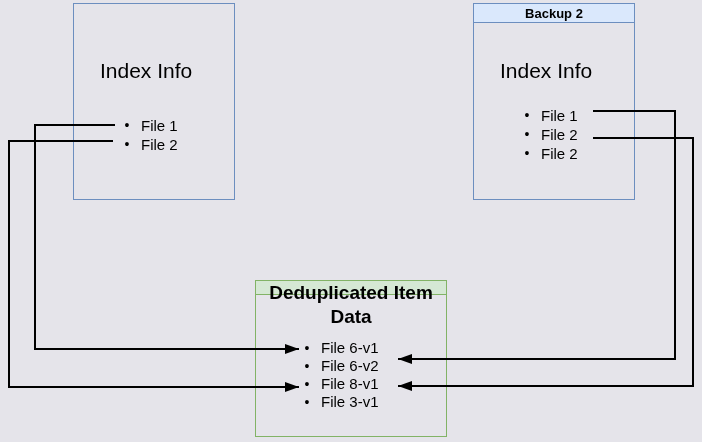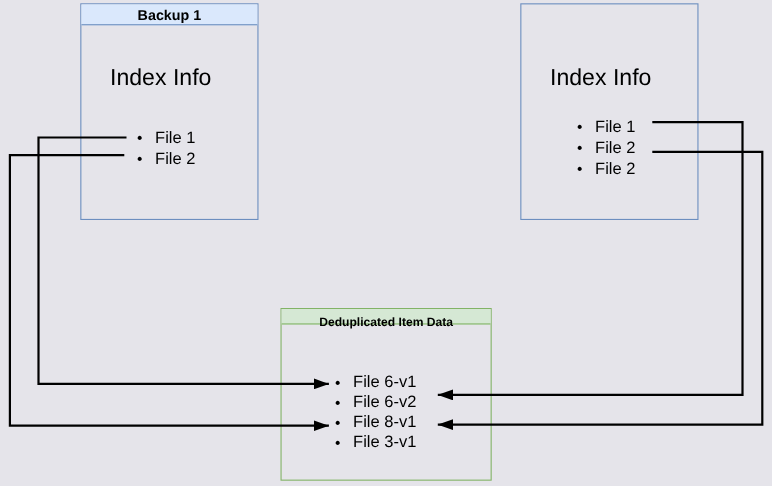--- a/index.html
+++ b/index.html
@@ -18,21 +18,21 @@
   .arrowhead{fill:var(--connector);}
   .box{position:absolute;z-index:1;box-sizing:border-box;background:transparent;}
   .box.blue{border:1.5px solid var(--blue-stroke);}
   .box.green{border:1.5px solid var(--green-stroke);}
   .box-header{
     position:absolute;left:0;top:0;right:0;box-sizing:border-box;
     text-align:center;font-weight:bold;
   }
   .blue .box-header{height:19px;line-height:19px;font-size:13px;
     background:var(--blue-fill);border-bottom:1.5px solid var(--blue-stroke);}
-  .green .box-header{height:14px;line-height:24px;font-size:11px;
+  .green .box-header{height:14px;line-height:24px;font-size:19px;
     background:var(--green-fill);border-bottom:1.5px solid var(--green-stroke);}
   .body-label{position:absolute;font-size:21px;white-space:nowrap;}
   .bullet-list{position:absolute;}
   .bullet-item{display:flex;align-items:center;font-size:15px;white-space:nowrap;}
   .bullet-item .dot{width:14px;text-align:center;margin-right:7px;font-size:14px;}
   .h19 .bullet-item{height:19px;line-height:19px;}
   .h18 .bullet-item{height:18px;line-height:18px;}
 </style>
 </head>
 <body>
@@ -45,35 +45,35 @@
         <path class="arrowhead" d="M0,0 L14,5 L0,10 Z"></path>
       </marker>
     </defs>
     <path class="conn" d="M115,125 H35 V349 H299" marker-end="url(#ah)" aria-label="Backup 1 File 1 to File 1-v1"></path>
     <path class="conn" d="M113,141 H9 V387 H299" marker-end="url(#ah)" aria-label="Backup 1 File 2 to File 2-v1"></path>
     <path class="conn" d="M593,111 H675 V359 H398" marker-end="url(#ah)" aria-label="Backup 2 File 1 to File 1-v2"></path>
     <path class="conn" d="M593,138 H693 V386 H398" marker-end="url(#ah)" aria-label="Backup 2 File 2 to File 2-v1"></path>
   </svg>
 
   <div class="box blue" style="left:73px;top:3px;width:162px;height:197px;">
-    <div class="box-header">Backup 1</div>
     <div class="body-label" style="left:26px;top:55px;">Index Info</div>
     <div class="bullet-list h19" style="left:46px;top:112px;">
       <div class="bullet-item">
         <span class="dot">•</span>
         <span>File 1</span>
       </div>
       <div class="bullet-item">
         <span class="dot">•</span>
         <span>File 2</span>
       </div>
     </div>
   </div>
 
   <div class="box blue" style="left:473px;top:3px;width:162px;height:197px;">
+    <div class="box-header">Backup 2</div>
     <div class="body-label" style="left:26px;top:55px;">Index Info</div>
     <div class="bullet-list h19" style="left:46px;top:102px;">
       <div class="bullet-item">
         <span class="dot">•</span>
         <span>File 1</span>
       </div>
       <div class="bullet-item">
         <span class="dot">•</span>
         <span>File 2</span>
       </div>

